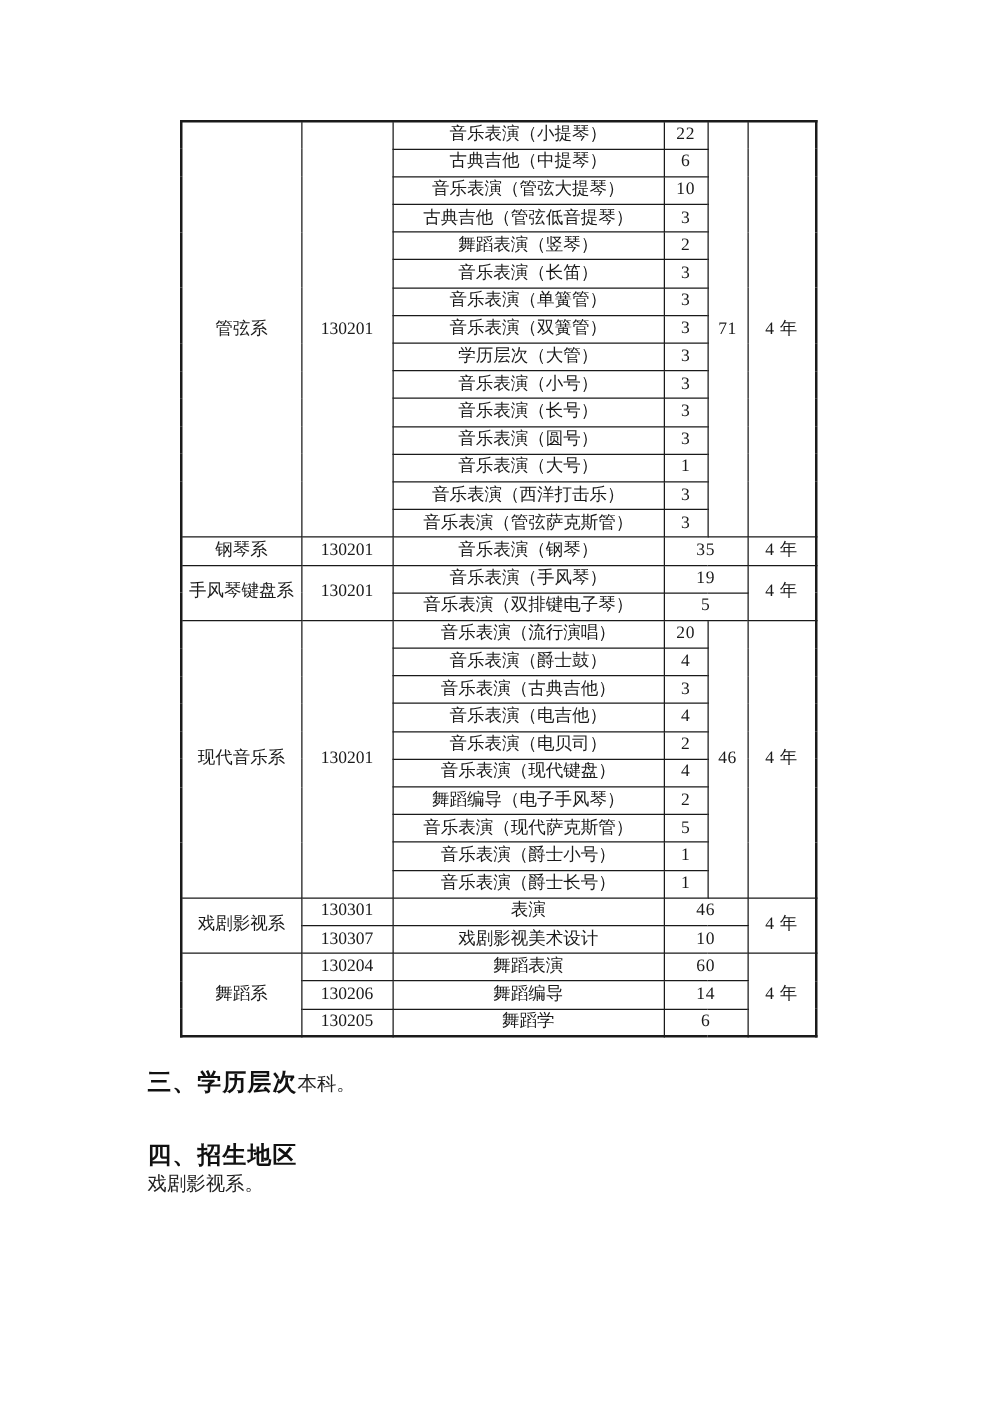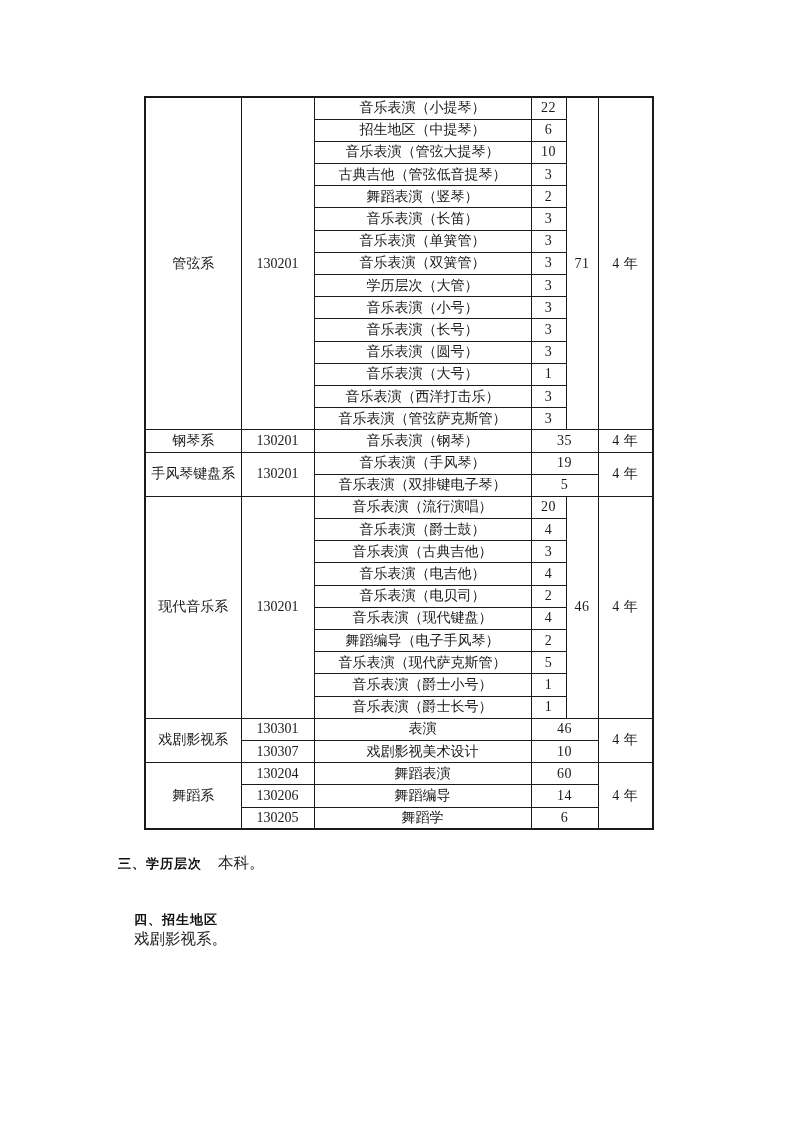--- a/index.html
+++ b/index.html
@@ -26,24 +26,24 @@
     padding:0;
     white-space:nowrap;
     overflow:hidden;
   }
   td.c-prog { text-align:left; padding-left:6px;margin-left:40px; }
   td.c-dur, td.c-total, td.c-count { letter-spacing:0.5px; }
 
   .section { position:absolute; left:118px; display:flex; align-items:baseline; }
   .section-heading {
     font-family:"Liberation Sans","DejaVu Sans",sans-serif;
-    font-weight:bold; font-size:13px; letter-spacing:1px;
+    font-weight:bold; font-size:19px; letter-spacing:1px;
     color:#111;
   }
-  .section-body { font-size:15.5px; margin-left:16px; color:#222; }
+  .section-body { font-size:15.5px; margin-left:0; color:#222; }
   #sec-0 { top:853px; }
   #sec-1 { top:911px;flex-direction:column; }
 
   .footer {
     position:absolute; top:1022px; left:0; width:793px;
     text-align:center;
     font-family:"Liberation Sans","DejaVu Sans",sans-serif;
     font-weight:bold; font-size:13px; color:#1f2430;
   }
 </style>
@@ -64,21 +64,21 @@
     <tbody>
         <tr>
           <td class="c-dept" rowspan="15">管弦系</td>
           <td class="c-code" rowspan="15">130201</td>
           <td class="c-prog">音乐表演（小提琴）</td>
           <td class="c-count">22</td>
           <td class="c-total" rowspan="15">71</td>
           <td class="c-dur" rowspan="15">4 年</td>
         </tr>
         <tr>
-          <td class="c-prog">招生地区（中提琴）</td>
+          <td class="c-prog">古典吉他（中提琴）</td>
           <td class="c-count">6</td>
         </tr>
         <tr>
           <td class="c-prog">音乐表演（管弦大提琴）</td>
           <td class="c-count">10</td>
         </tr>
         <tr>
           <td class="c-prog">古典吉他（管弦低音提琴）</td>
           <td class="c-count">3</td>
         </tr>

